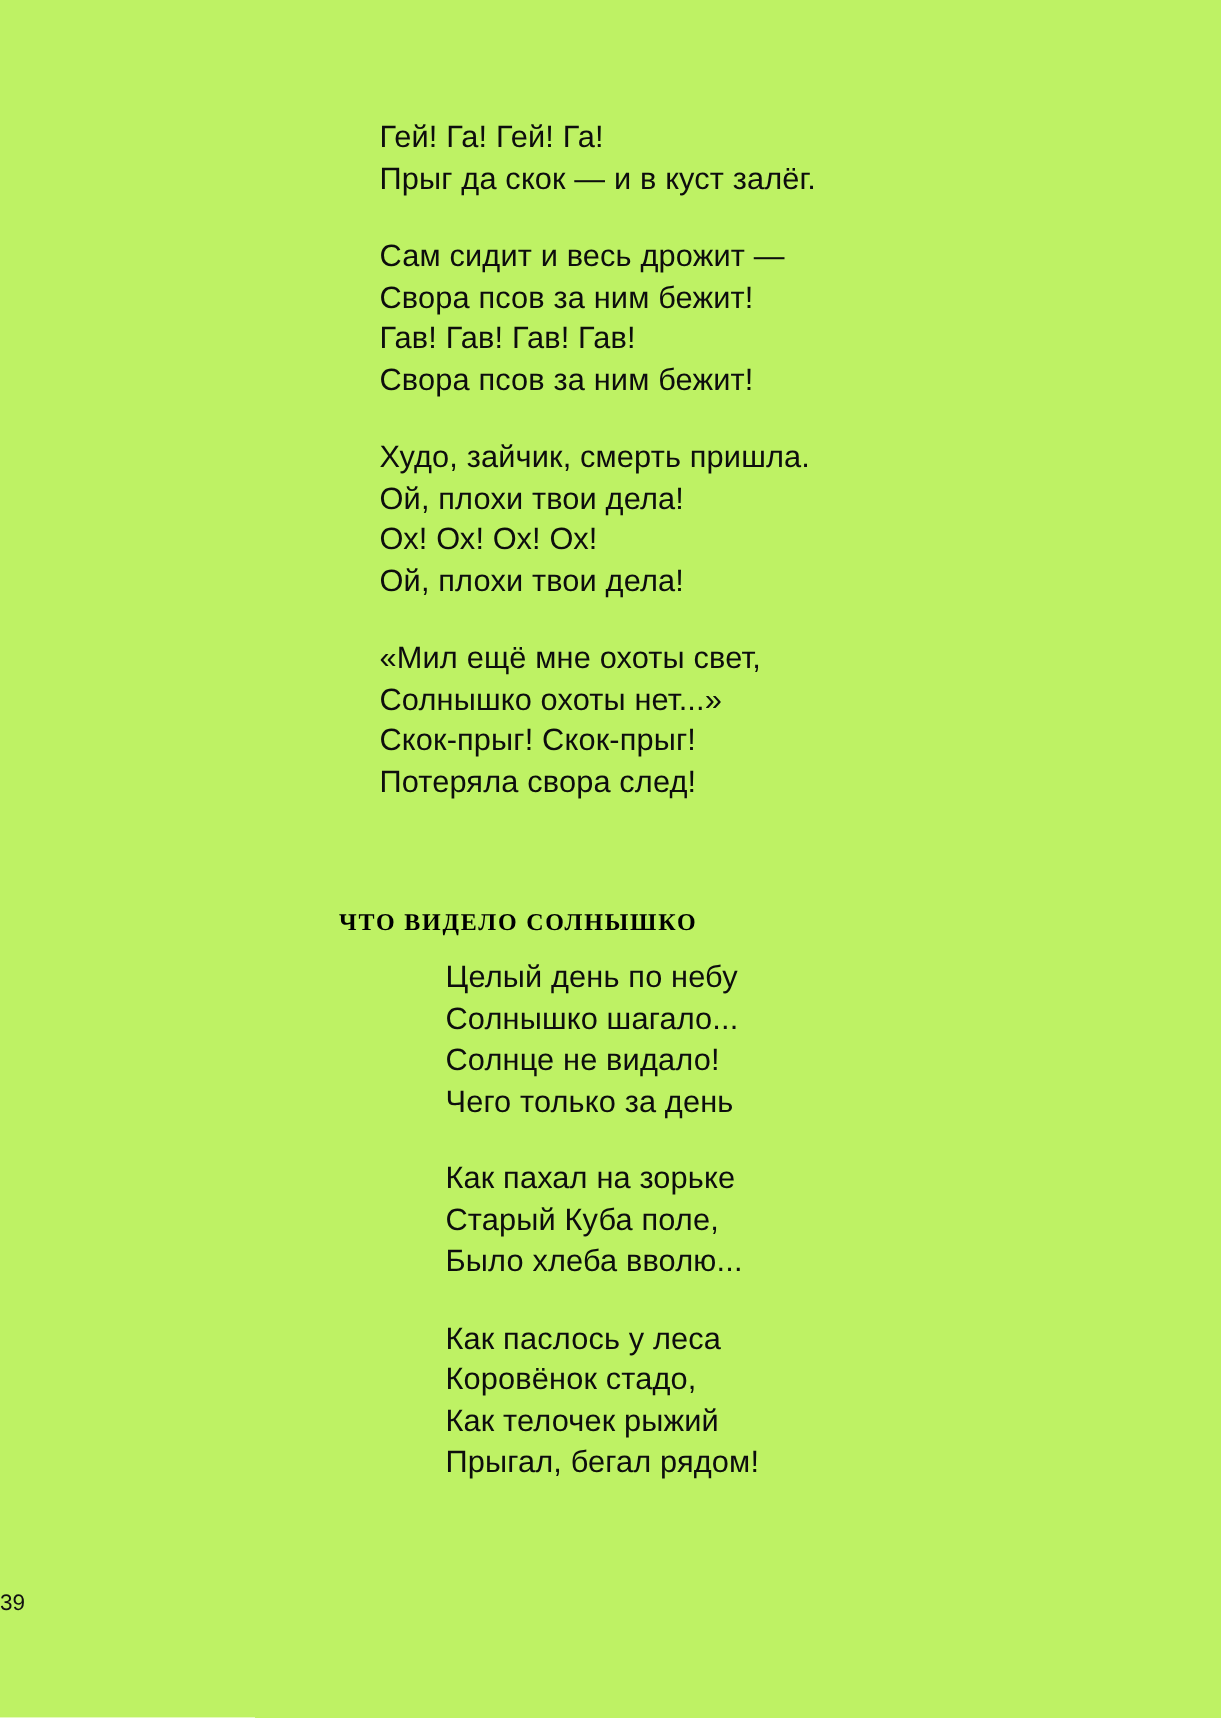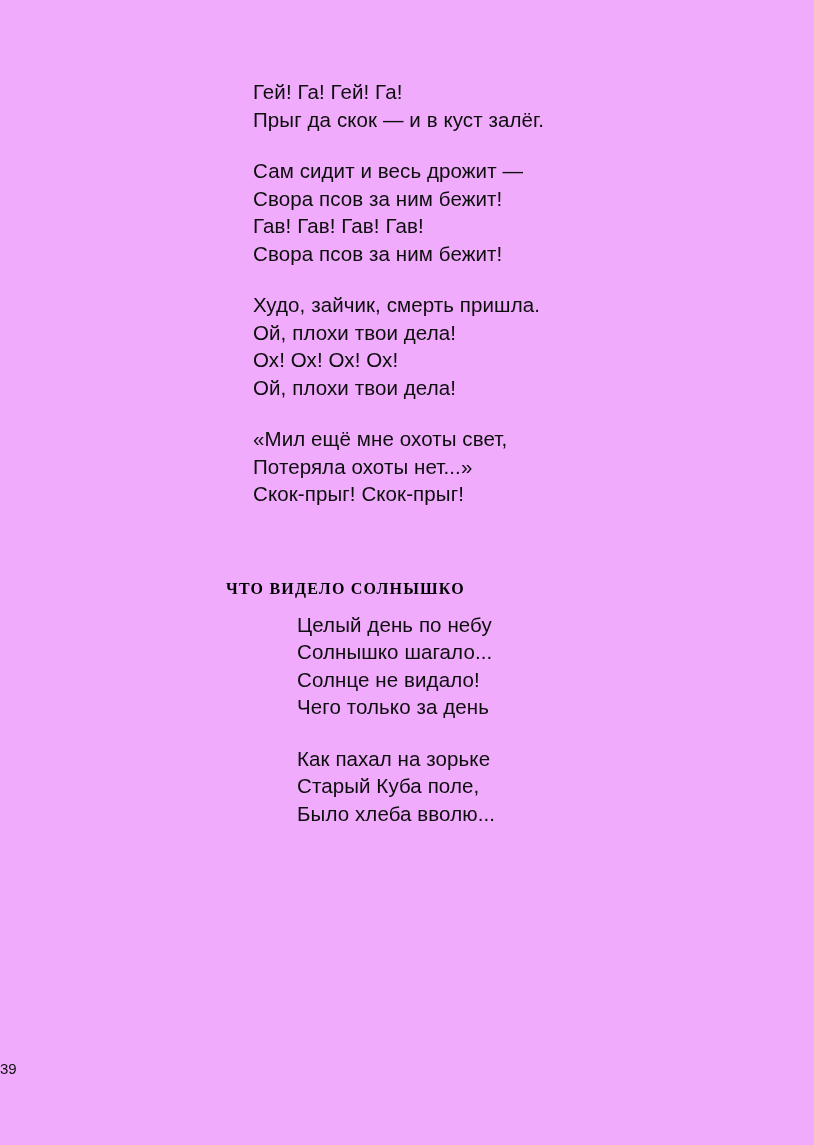--- a/index.html
+++ b/index.html
@@ -4,21 +4,21 @@
 <style>
   html, body {
     margin: 0;
     padding: 0;
     background: #ffffff;
   }
   .page {
     position: relative;
     width: 814px;
     height: 1145px;
-    background: #f0abfc;
+    background: #bef264;
     overflow: hidden;
     font-family: "Liberation Serif", serif;
     color: #111111;
   }
   .content {
     position: absolute;
     left: 253px;
     top: 78px;
     width: 480px;
   }
@@ -80,38 +80,45 @@
 
     <div class="stanza">
       <div class="line">Худо, зайчик, смерть пришла.</div>
       <div class="line">Ой, плохи твои дела!</div>
       <div class="line">Ох! Ох! Ох! Ох!</div>
       <div class="line">Ой, плохи твои дела!</div>
     </div>
 
     <div class="stanza">
       <div class="line">«Мил ещё мне охоты свет,</div>
-      <div class="line">Потеряла охоты нет...»</div>
+      <div class="line">Солнышко охоты нет...»</div>
       <div class="line">Скок-прыг! Скок-прыг!</div>
+      <div class="line">Потеряла свора след!</div>
     </div>
 
     <div class="section-gap"></div>
 
     <div class="poem-title">ЧТО ВИДЕЛО СОЛНЫШКО</div>
 
     <div class="stanza stanza-indent">
       <div class="line">Целый день по небу</div>
       <div class="line">Солнышко шагало...</div>
       <div class="line">Солнце не видало!</div>
       <div class="line">Чего только за день</div>
     </div>
 
     <div class="stanza stanza-indent">
       <div class="line">Как пахал на зорьке</div>
       <div class="line">Старый Куба поле,</div>
       <div class="line">Было хлеба вволю...</div>
     </div>
 
+    <div class="stanza stanza-indent">
+      <div class="line">Как паслось у леса</div>
+      <div class="line">Коровёнок стадо,</div>
+      <div class="line">Как телочек рыжий</div>
+      <div class="line">Прыгал, бегал рядом!</div>
+    </div>
 
   </div>
 
   <div class="page-number">39</div>
 </div>
 
 </body></html>

